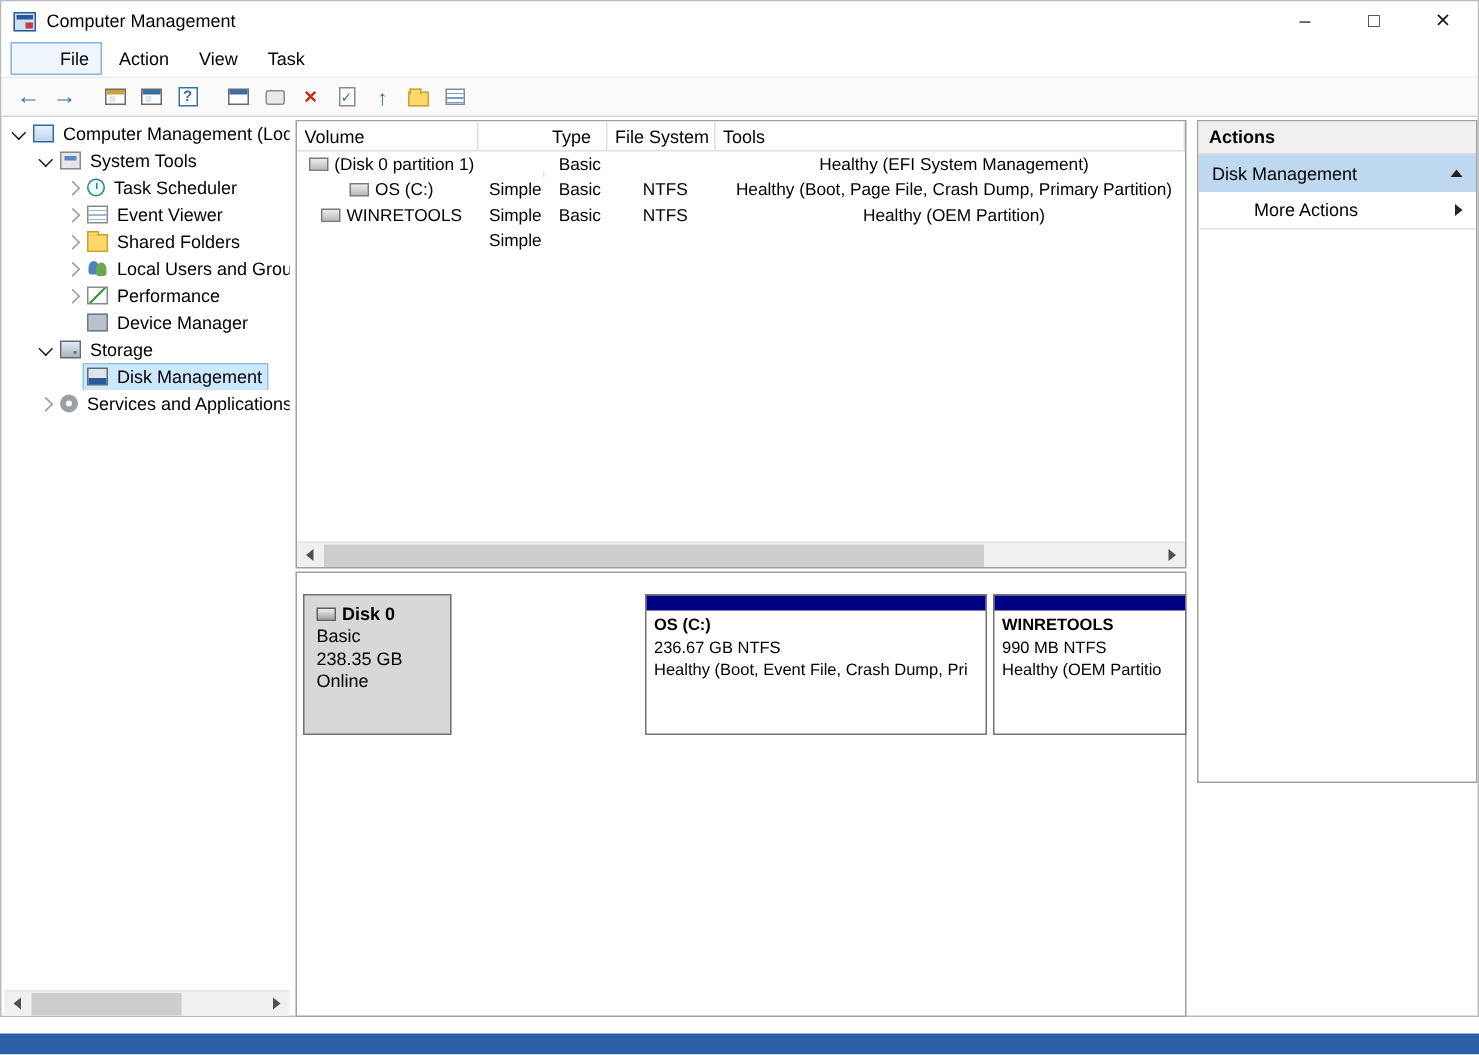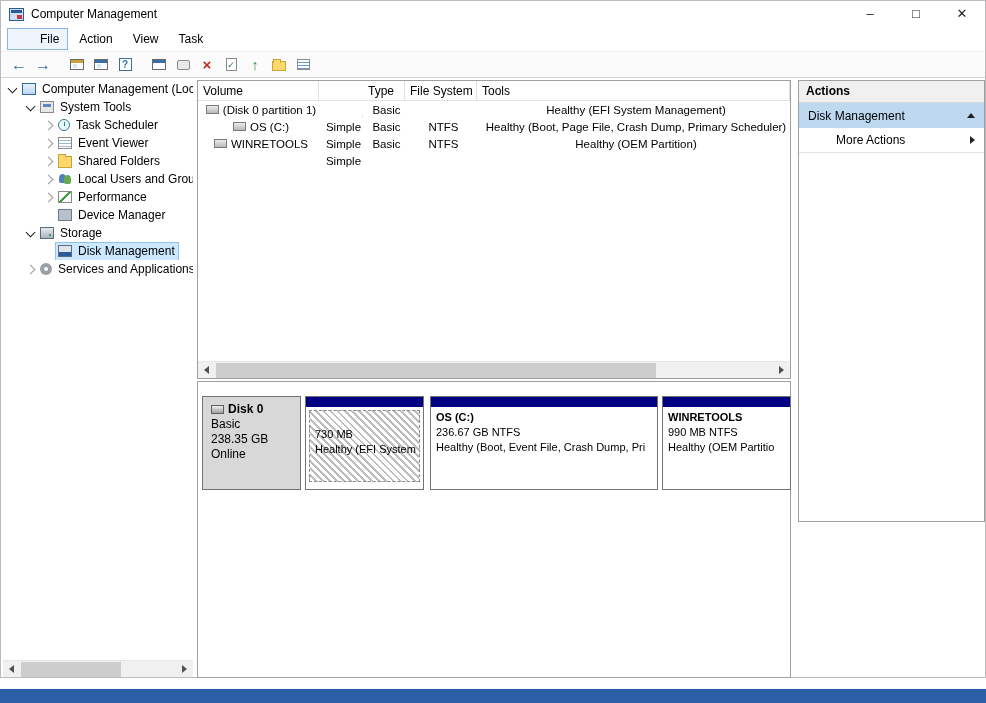--- a/index.html
+++ b/index.html
@@ -312,21 +312,21 @@
       <div class="tcell c4">Healthy (EFI System Management)</div>
     </div>
     <div class="trow">
       <div class="tcell c0">
           <span class="vol-ic"></span>
           <span>OS (C:)</span>
         </div>
       <div class="tcell c1">Simple</div>
       <div class="tcell c2">Basic</div>
       <div class="tcell c3">NTFS</div>
-      <div class="tcell c4">Healthy (Boot, Page File, Crash Dump, Primary Scheduler)</div>
+      <div class="tcell c4">Healthy (Boot, Page File, Crash Dump, Primary Partition)</div>
     </div>
     <div class="trow">
       <div class="tcell c0">
           <span class="vol-ic"></span>
           <span>WINRETOOLS</span>
         </div>
       <div class="tcell c1">Simple</div>
       <div class="tcell c2">Basic</div>
       <div class="tcell c3">NTFS</div>
       <div class="tcell c4">Healthy (OEM Partition)</div>
@@ -347,27 +347,20 @@
     <div class="disk-box">
       <div class="disk-title">
           <span class="disk-ic"></span>
           <span>Disk 0</span>
         </div>
       <div>Basic</div>
       <div>238.35 GB</div>
       <div>Online</div>
     </div>
 
-    <div class="part" style="left:107px; width:119px;">
-      <div class="part-head"></div>
-      <div class="part-body hatched">
-        <div>730 MB</div>
-        <div>Healthy (EFI System</div>
-      </div>
-    </div>
 
     <div class="part" style="left:232px; width:228px;">
       <div class="part-head"></div>
       <div class="part-body">
         <div class="pname">OS  (C:)</div>
         <div>236.67 GB NTFS</div>
         <div>Healthy (Boot, Event File, Crash Dump, Pri</div>
       </div>
     </div>
 

